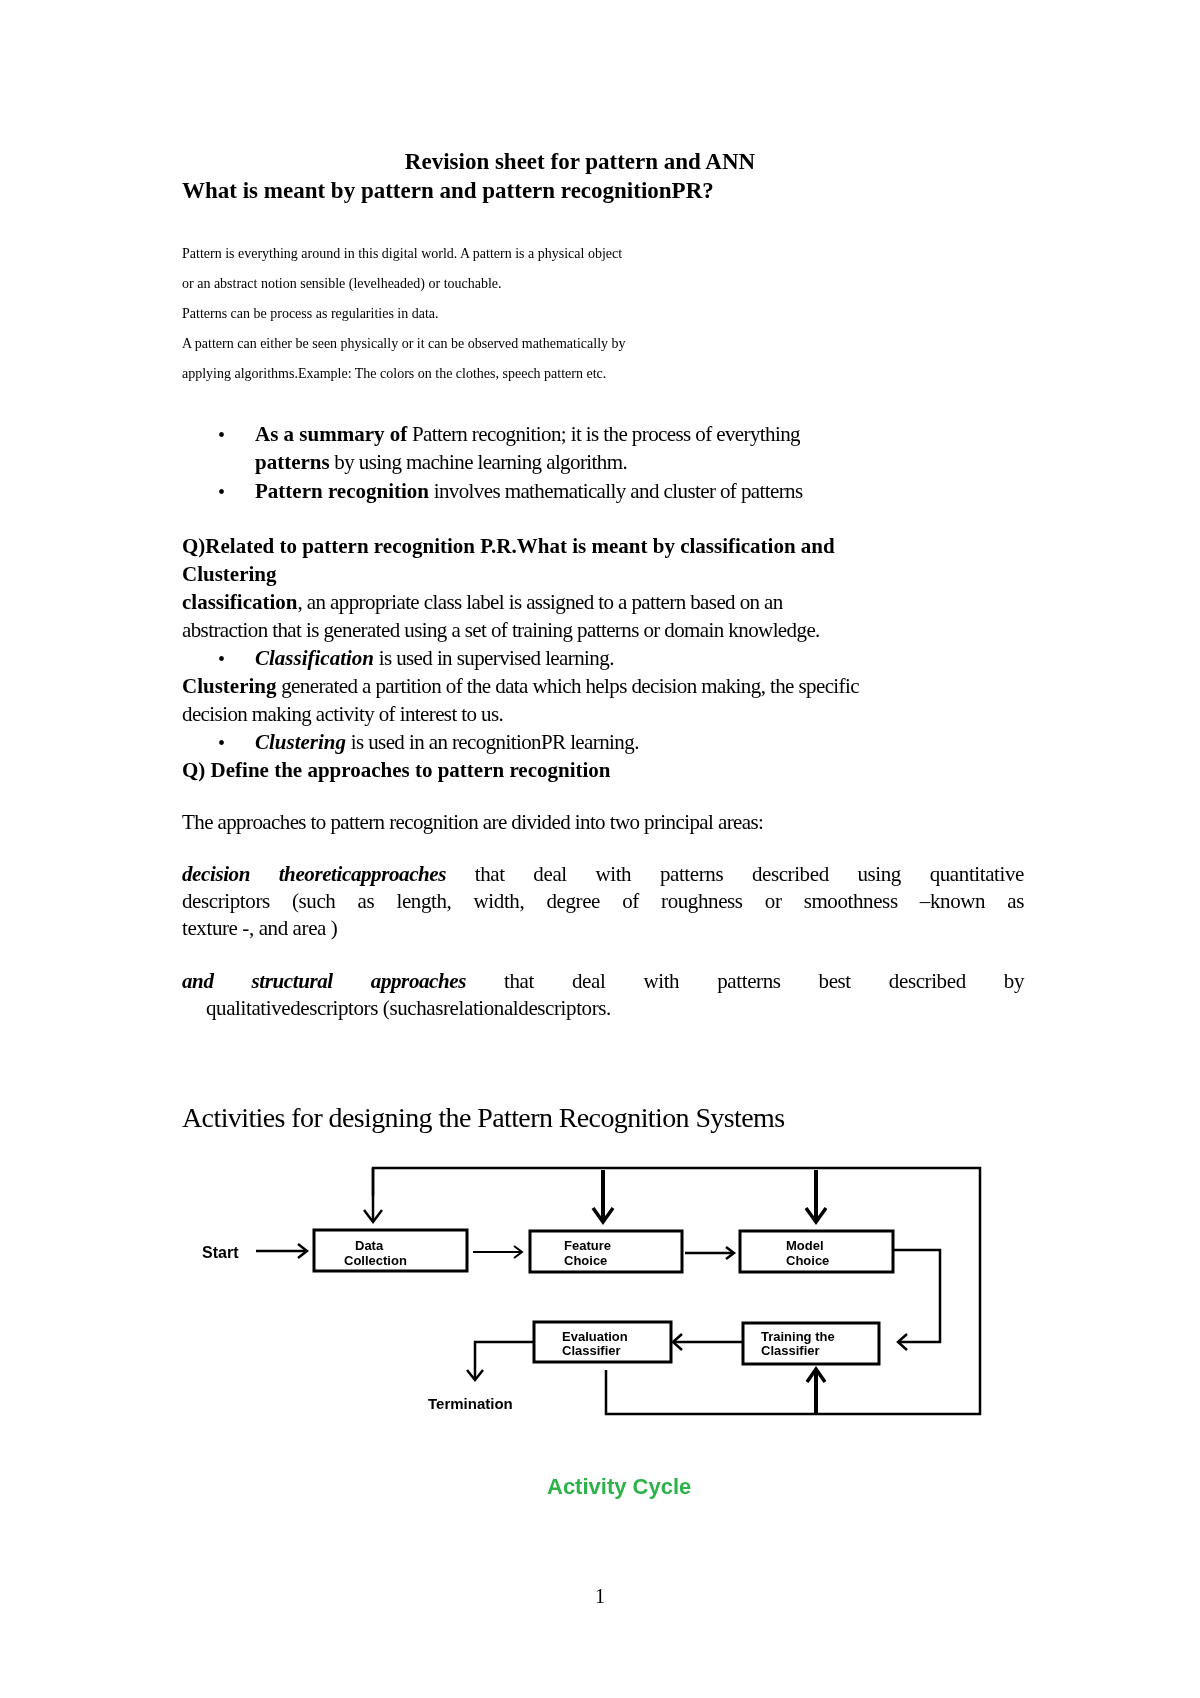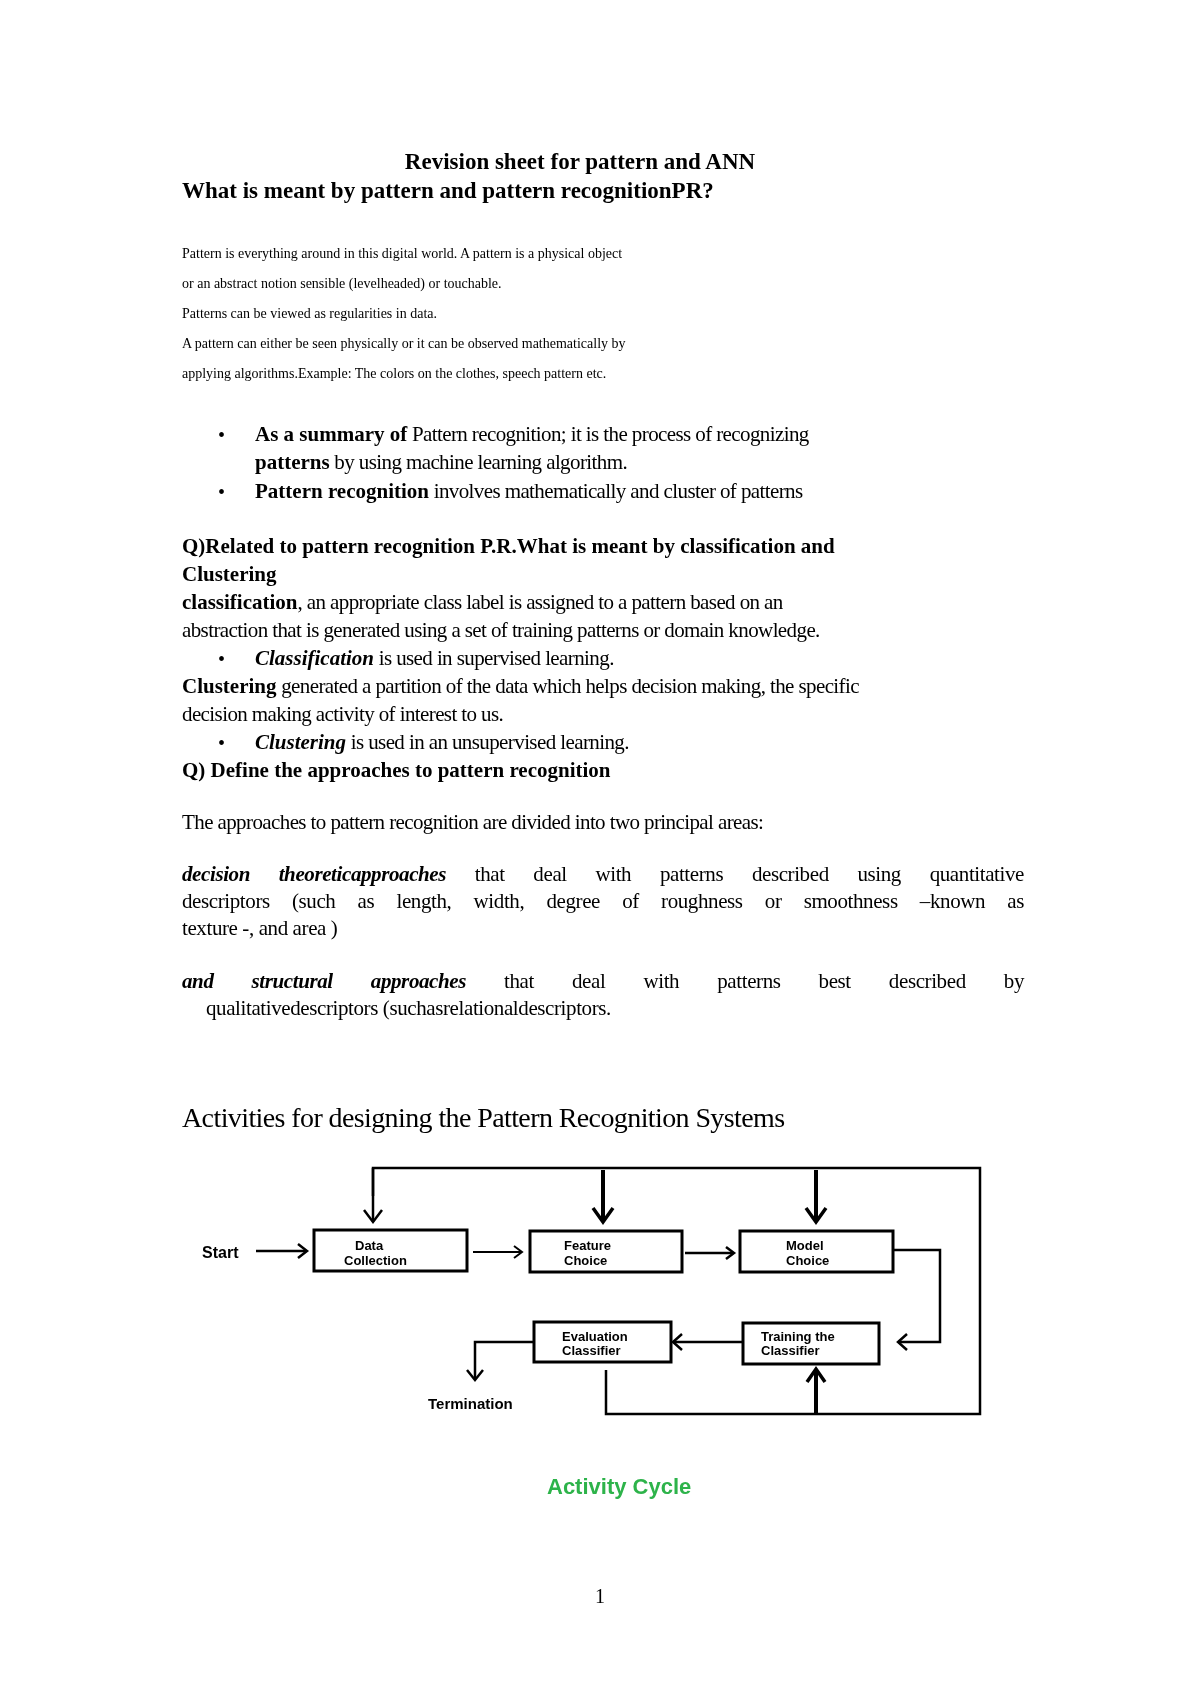--- a/index.html
+++ b/index.html
@@ -21,27 +21,27 @@
 <body>
 
 <div class="page">
 
   <div class="title">Revision sheet for pattern and ANN</div>
 
   <div class="line b" style="top:177px;font-size:23px;">What is meant by pattern and pattern recognitionPR?</div>
 
   <div class="line" style="top:240px;">Pattern is everything around in this digital world. A pattern is a physical object</div>
   <div class="line" style="top:270px;">or an abstract notion sensible (levelheaded) or touchable.</div>
-  <div class="line" style="top:300px;">Patterns can be viewed as regularities in data.</div>
+  <div class="line" style="top:300px;">Patterns can be process as regularities in data.</div>
   <div class="line" style="top:330px;">A pattern can either be seen physically or it can be observed mathematically by</div>
   <div class="line" style="top:360px;">applying algorithms.Example: The colors on the clothes, speech pattern etc.</div>
 
   <div class="bullet" style="top:424px;">•</div>
   <div class="line bl" style="top:420px;font-size:21px;">
-    <span class="b">As a summary of</span><span class="thin"> Pattern recognition; it is the process of recognizing</span>
+    <span class="b">As a summary of</span><span class="thin"> Pattern recognition; it is the process of everything</span>
   </div>
   <div class="line bl" style="top:448px;font-size:21px;">
     <span class="b">patterns</span><span class="thin"> by using machine learning algorithm.</span>
   </div>
   <div class="bullet" style="top:481px;">•</div>
   <div class="line bl" style="top:477px;font-size:21px;">
     <span class="b">Pattern recognition</span><span class="thin"> involves mathematically and cluster of patterns</span>
   </div>
 
   <div class="line b" style="top:532px;font-size:21px;">Q)Related to pattern recognition P.R.What is meant by classification and</div>
@@ -55,21 +55,21 @@
   <div class="line bl" style="top:644px;font-size:21px;">
     <span class="b i">Classification</span><span class="thin"> is used in supervised learning.</span>
   </div>
 
   <div class="line" style="top:672px;font-size:21px;">
     <span class="b">Clustering</span><span class="thin"> generated a partition of the data which helps decision making, the specific</span>
   </div>
   <div class="line thin" style="top:700px;font-size:21px;">decision making activity of interest to us.</div>
   <div class="bullet" style="top:732px;">•</div>
   <div class="line bl" style="top:728px;font-size:21px;">
-    <span class="b i">Clustering</span><span class="thin"> is used in an unsupervised learning.</span>
+    <span class="b i">Clustering</span><span class="thin"> is used in an recognitionPR learning.</span>
   </div>
 
   <div class="line b" style="top:756px;font-size:21px;">Q) Define the approaches to pattern recognition</div>
   <div class="line thin" style="top:808px;font-size:21px;">The approaches to pattern recognition are divided into two principal areas:</div>
 
   <div class="justify jfull" style="top:861px;">
     <span class="b i">decision theoreticapproaches</span><span>  that deal with patterns described using quantitative</span>
   </div>
   <div class="justify jfull" style="top:888px;">descriptors (such as length, width, degree of roughness or smoothness –known as</div>
   <div class="justify" style="top:915px;">texture  -, and area )</div>

